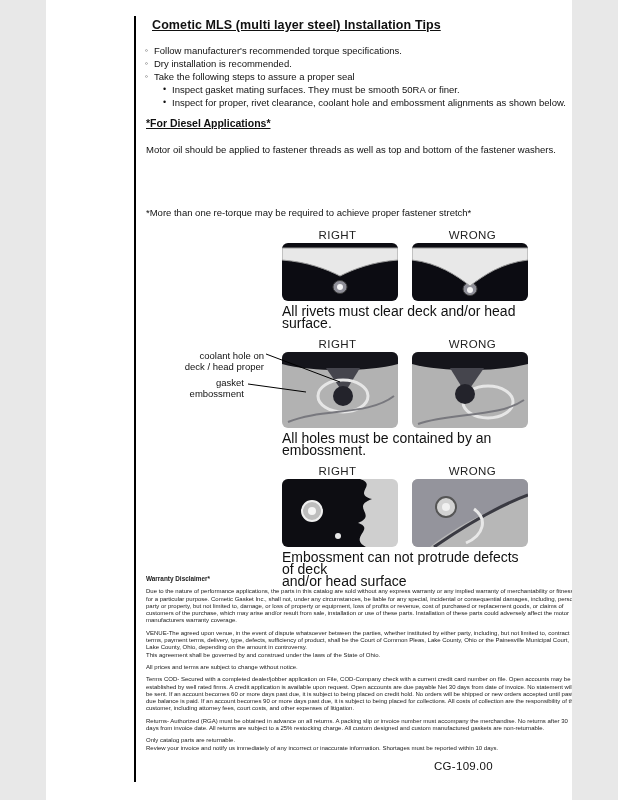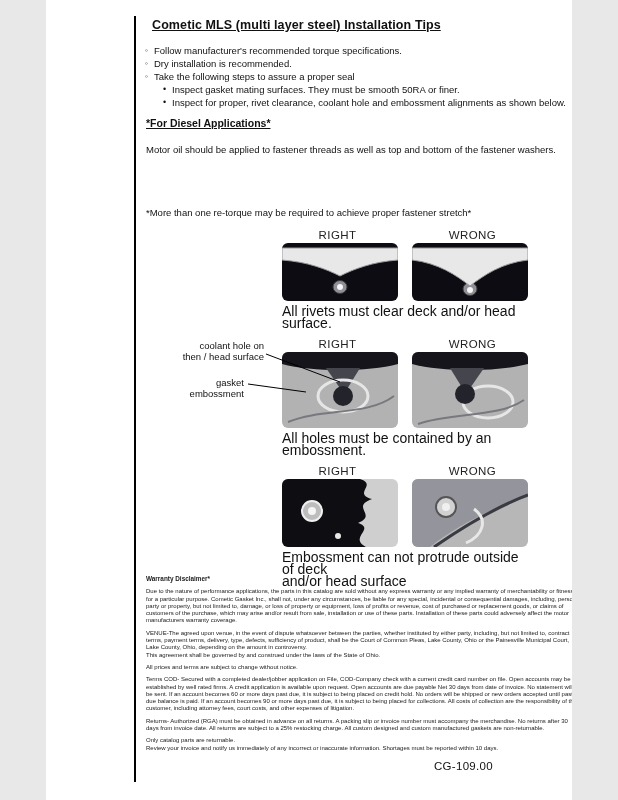--- a/index.html
+++ b/index.html
@@ -26,21 +26,21 @@
   .note { top:207px; }
   .figs { position:absolute; left:236px; top:229px; width:246px; }
   .lbl-row { display:flex; gap:24px; }
   .lbl-row div { width:116px; text-align:center; font-size:11.5px; color:#222; letter-spacing:.4px; }
   .panel-row { display:flex; gap:14px; margin-top:2px; }
   .panel { width:116px; border-radius:6px; overflow:hidden; }
   .panel svg { display:block; }
   .fig-caption { font-size:14px; margin-top:4px; line-height:12px; }
   .gap1 { margin-top:9px; }
   .ann { position:absolute; font-size:9.5px; line-height:11px; text-align:right; color:#111; }
-  .ann1 { left:118px; top:340px; width:100px; }
+  .ann1 { left:118px; top:350px; width:100px; }
   .ann2 { left:116px; top:377px; width:82px; }
   .leader-svg { position:absolute; left:118px; top:338px; }
   .warranty { position:absolute; left:100px; top:575px; width:432px; font-size:6px; line-height:7.3px; color:#1a1a1a; }
   .warranty .wh { font-weight:bold; font-size:6.4px; margin-bottom:6px; }
   .warranty p { margin-bottom:5px; }
   .footer-code { position:absolute; left:388px; top:760px; font-size:11.5px; letter-spacing:.3px; color:#111; }
 </style>
 </head>
 <body>
 
@@ -155,28 +155,28 @@
           <rect width="116" height="68" fill="#b7b7b7"></rect>
           <path d="M0,0 H116 V18 C80,28 40,50 18,68 H0 Z" fill="#94949c"></path>
           <path d="M116,16 C84,28 48,50 22,68" stroke="#3a3a42" stroke-width="3" fill="none"></path>
           <circle cx="34" cy="28" r="10" fill="#d2d2d2" stroke="#555555" stroke-width="2"></circle>
           <circle cx="34" cy="28" r="4" fill="#f0f0f0"></circle>
           <path d="M62,30 C76,40 72,56 54,64" stroke="#e8e8e8" stroke-width="3" fill="none"></path>
         </svg>
       </div>
     </div>
     <div class="fig-caption">
-      <div>Embossment can not protrude outside of deck</div>
+      <div>Embossment can not protrude defects of deck</div>
       <div>and/or head surface</div>
     </div>
   </div>
 
   <div class="ann ann1">
     <div>coolant hole on</div>
-    <div>then / head surface</div>
+    <div>deck / head proper</div>
   </div>
   <div class="ann ann2">gasket embossment</div>
   <svg class="leader-svg" width="190" height="64" viewBox="0 0 190 64" xmlns="http://www.w3.org/2000/svg">
     <line x1="102" y1="16" x2="176" y2="44" stroke="#000" stroke-width="1"></line>
     <line x1="84" y1="46" x2="142" y2="54" stroke="#000" stroke-width="1"></line>
   </svg>
 
   <div class="warranty">
     <div class="wh">Warranty Disclaimer*</div>
     <p>Due to the nature of performance applications, the parts in this catalog are sold without any express warranty or any implied warranty of merchantability or fitness for a particular purpose.  Cometic Gasket Inc., shall not, under any circumstances, be liable for any special, incidental or consequential damages, including, person, party or property, but not limited to, damage, or loss of property or equipment, loss of profits or revenue, cost of purchased or replacement goods, or claims of customers of the purchase, which may arise and/or result from sale, installation or use of these parts.  Installation of these parts could adversely affect the motor manufacturers warranty coverage.</p>

